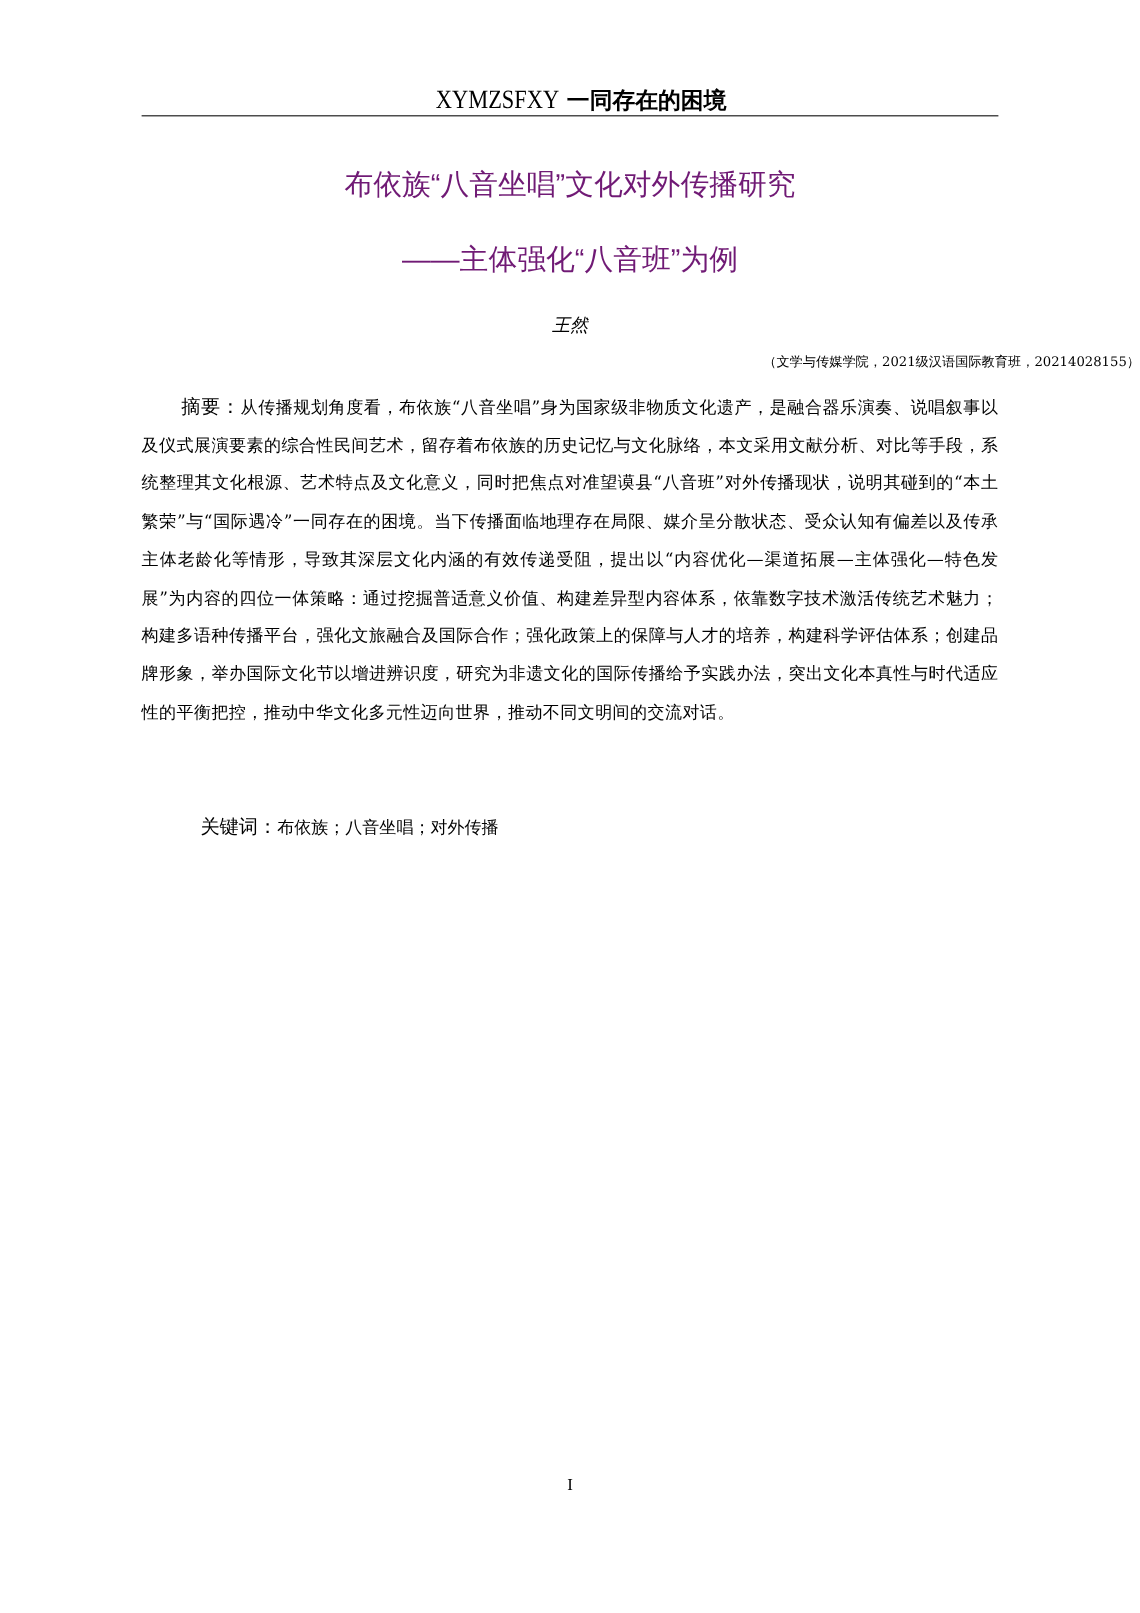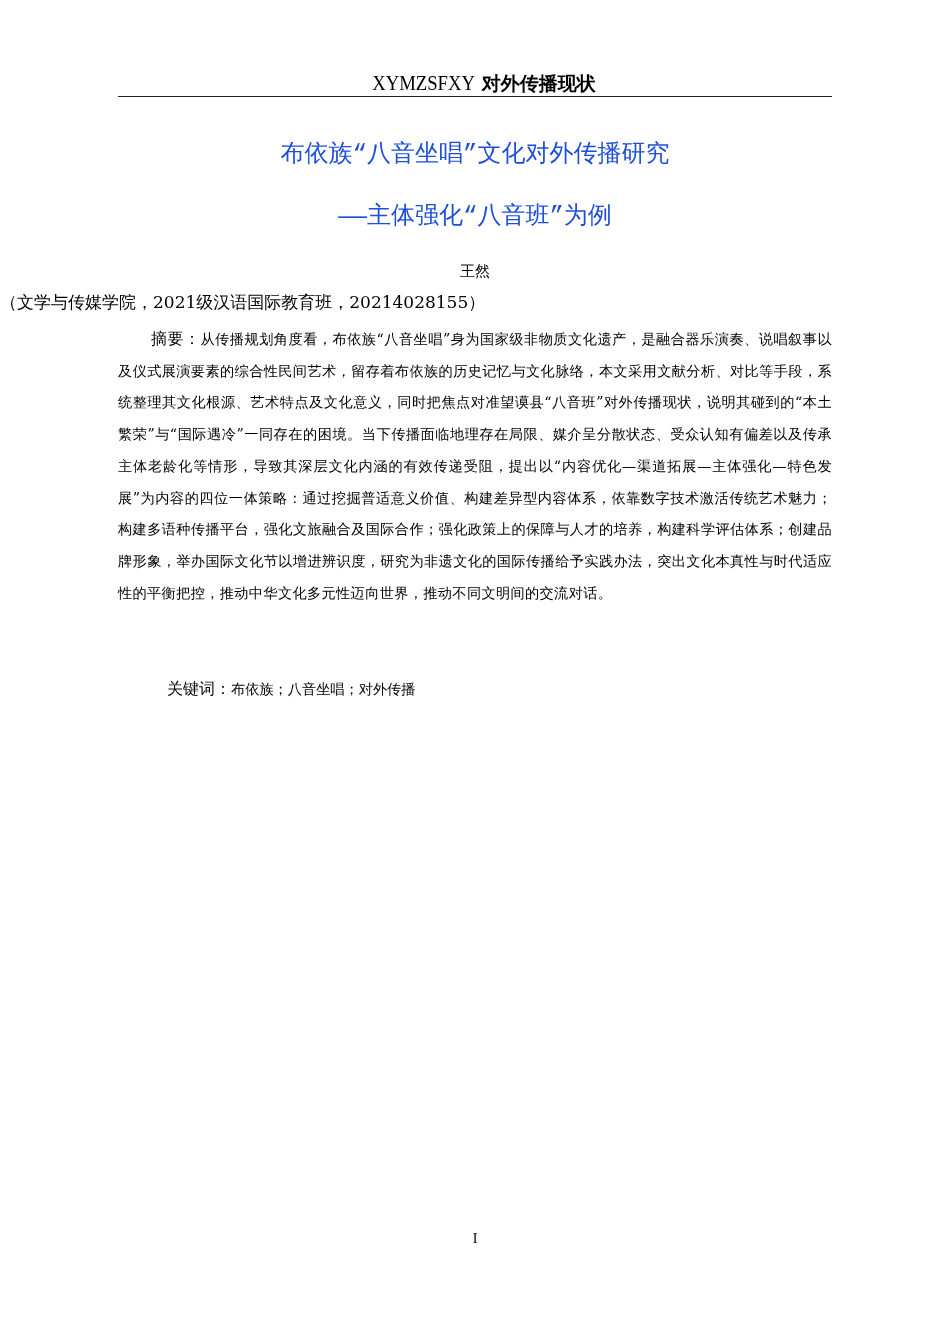--- a/index.html
+++ b/index.html
@@ -44,43 +44,44 @@
       top: 96px;
       width: 714px;
       height: 0;
       border-top: 1.5px solid #222;
     }
     .title {
       position: absolute;
       left: 0;
       width: 950px;
       text-align: center;
-      font-family: Liberation Mono, monospace;
+      font-family: Liberation Sans, sans-serif;
       font-size: 24px;
       line-height: 34px;
-      color: #1d4ed8;
+      color: #701a75;
     }
     .title.t1 { top: 138px; }
     .title.t2 { top: 200px; }
     .author {
       position: absolute;
       top: 260px;
       left: 0;
       width: 950px;
       text-align: center;
       font-size: 15px;
       line-height: 22px;
+      font-style: italic;
     }
     .affil {
       position: absolute;
       top: 292px;
       left: 0;
       width: 950px;
-      text-align: left;
-      font-size: 17px;
+      text-align: right;
+      font-size: 11px;
       line-height: 20px;
     }
     .abstract {
       position: absolute;
       left: 118px;
       top: 323px;
       width: 714px;
       font-size: 14.2px;
       line-height: 31.7px;
       text-align: justify;
@@ -108,21 +109,21 @@
       font-family: "Liberation Serif", serif;
       font-size: 14px;
       line-height: 18px;
     }
   </style>
 </head>
 <body>
 
 <div class="header">
   <span class="latin">XYMZSFXY</span>
-  <span class="cn">对外传播现状</span>
+  <span class="cn">一同存在的困境</span>
 </div>
 <div class="header-rule"></div>
 
 <div class="title t1">布依族“八音坐唱”文化对外传播研究</div>
 <div class="title t2">——主体强化“八音班”为例</div>
 
 <div class="author">王然</div>
 <div class="affil">（文学与传媒学院，2021级汉语国际教育班，20214028155）</div>
 
 <div class="abstract">

